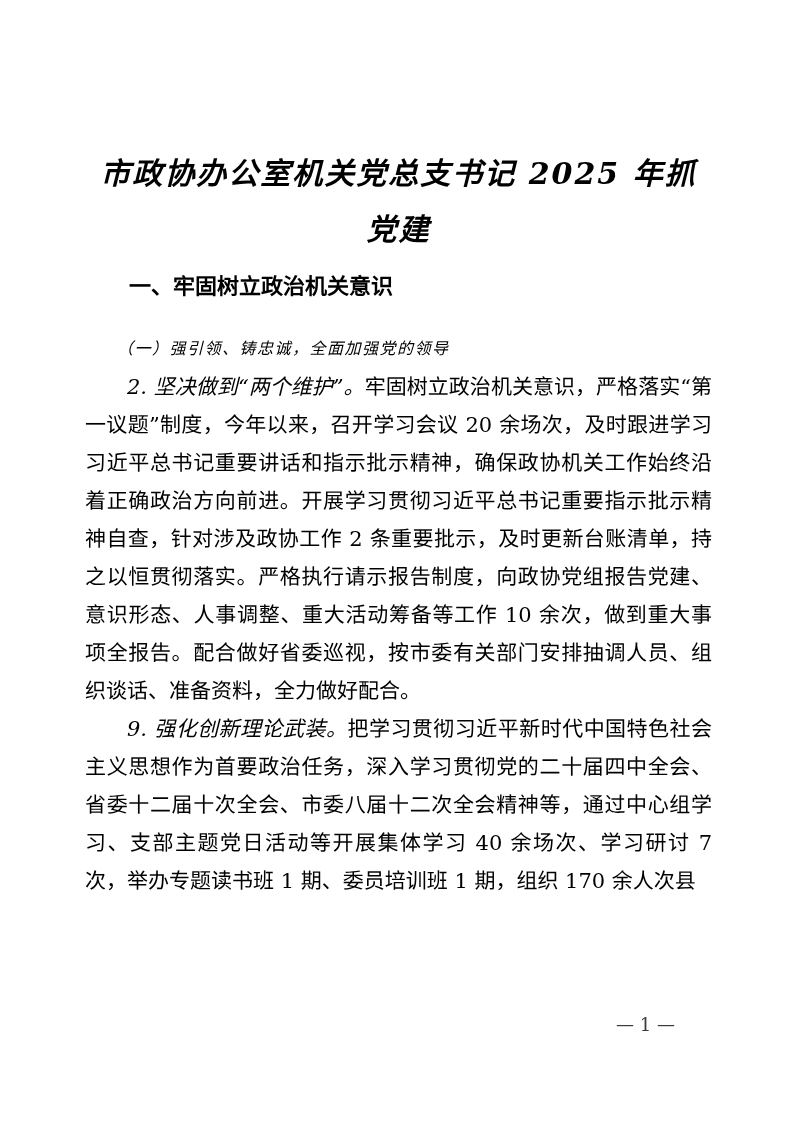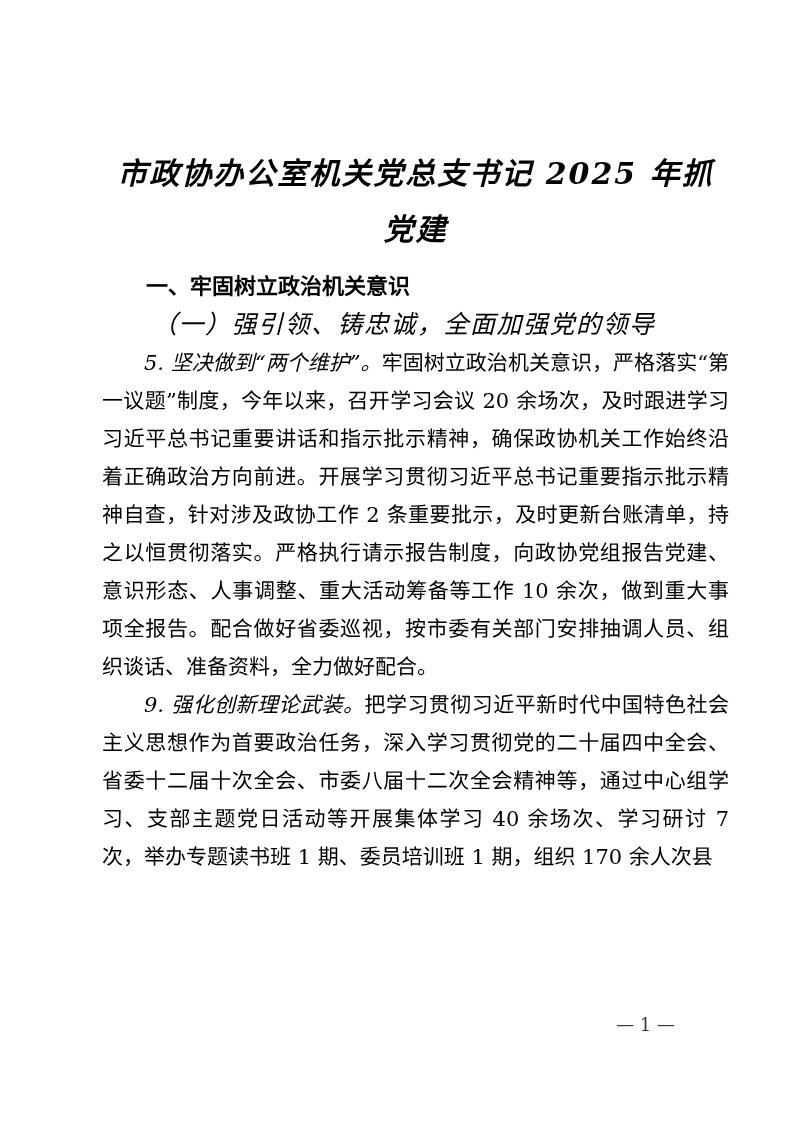--- a/index.html
+++ b/index.html
@@ -11,21 +11,21 @@
     position: relative;
     width: 793px;
     height: 1122px;
     background: #ffffff;
     color: #000000;
     overflow: hidden;
     font-family: "DejaVu Serif", "Liberation Serif", serif;
   }
   .content {
     position: absolute;
-    left: 102px;
+    left: 85px;
     top: 146px;
     width: 627px;
   }
   .doc-title {
     margin: 0 0 10px 0;
     text-align: center;
     font-family: "DejaVu Serif", "Liberation Serif", serif;
     font-style: italic;           
     font-weight: bold;
     font-size: 30px;
@@ -45,24 +45,25 @@
     font-family: "DejaVu Sans", "Liberation Sans", sans-serif;  
     font-weight: bold;
     font-size: 22px;
     line-height: 38px;
     text-indent: 2em;
   }
   .h-level2 {
     font-family: "DejaVu Serif", "Liberation Serif", serif;  
     font-style: italic;
     font-weight: 500;
-    font-size: 25px;
+    font-size: 16px;
     line-height: 38px;
     text-indent: 2em;
     letter-spacing: 1.5px;
+    margin-top: 24px;
   }
   .lead {
     font-style: italic;          
   }
   .page-number {
     position: absolute;
     top: 1012px;
     right: 118px;
     font-size: 18px;
     line-height: 26px;
@@ -78,20 +79,20 @@
 
     <h1 class="doc-title">
       <span class="title-line">市政协办公室机关党总支书记 2025 年抓党建</span>
     </h1>
 
 
     <div class="h-level1">一、牢固树立政治机关意识</div>
 
     <div class="h-level2">（一）强引领、铸忠诚，全面加强党的领导</div>
 
-    <p class="para"><span class="lead">5. 坚决做到“两个维护”。</span><span>牢固树立政治机关意识，严格落实“第一议题”制度，今年以来，召开学习会议 20 余场次，及时跟进学习习近平总书记重要讲话和指示批示精神，确保政协机关工作始终沿着正确政治方向前进。开展学习贯彻习近平总书记重要指示批示精神自查，针对涉及政协工作 2 条重要批示，及时更新台账清单，持之以恒贯彻落实。严格执行请示报告制度，向政协党组报告党建、意识形态、人事调整、重大活动筹备等工作 10 余次，做到重大事项全报告。配合做好省委巡视，按市委有关部门安排抽调人员、组织谈话、准备资料，全力做好配合。</span></p>
+    <p class="para"><span class="lead">2. 坚决做到“两个维护”。</span><span>牢固树立政治机关意识，严格落实“第一议题”制度，今年以来，召开学习会议 20 余场次，及时跟进学习习近平总书记重要讲话和指示批示精神，确保政协机关工作始终沿着正确政治方向前进。开展学习贯彻习近平总书记重要指示批示精神自查，针对涉及政协工作 2 条重要批示，及时更新台账清单，持之以恒贯彻落实。严格执行请示报告制度，向政协党组报告党建、意识形态、人事调整、重大活动筹备等工作 10 余次，做到重大事项全报告。配合做好省委巡视，按市委有关部门安排抽调人员、组织谈话、准备资料，全力做好配合。</span></p>
 
     <p class="para"><span class="lead">9. 强化创新理论武装。</span><span>把学习贯彻习近平新时代中国特色社会主义思想作为首要政治任务，深入学习贯彻党的二十届四中全会、省委十二届十次全会、市委八届十二次全会精神等，通过中心组学习、支部主题党日活动等开展集体学习 40 余场次、学习研讨 7 次，举办专题读书班 1 期、委员培训班 1 期，组织 170 余人次县</span></p>
 
   </div>
 
   <div class="page-number">— 1 —</div>
 </div>
 
 </body></html>

